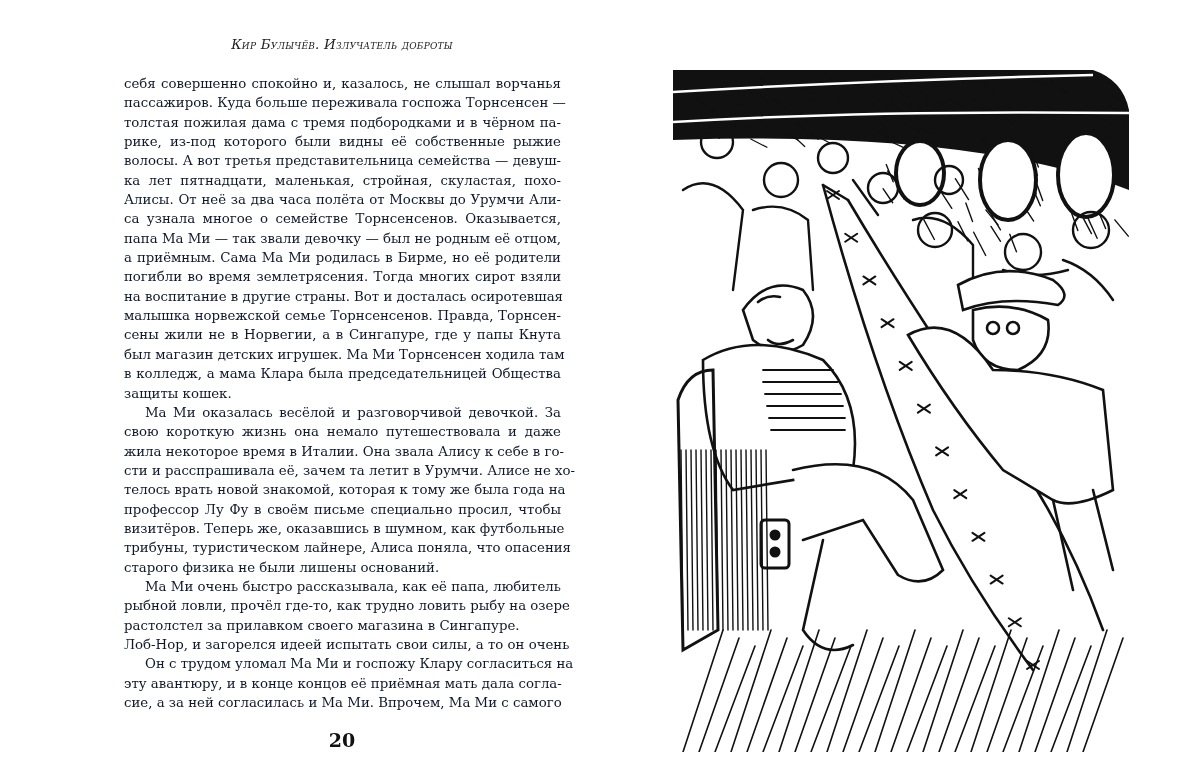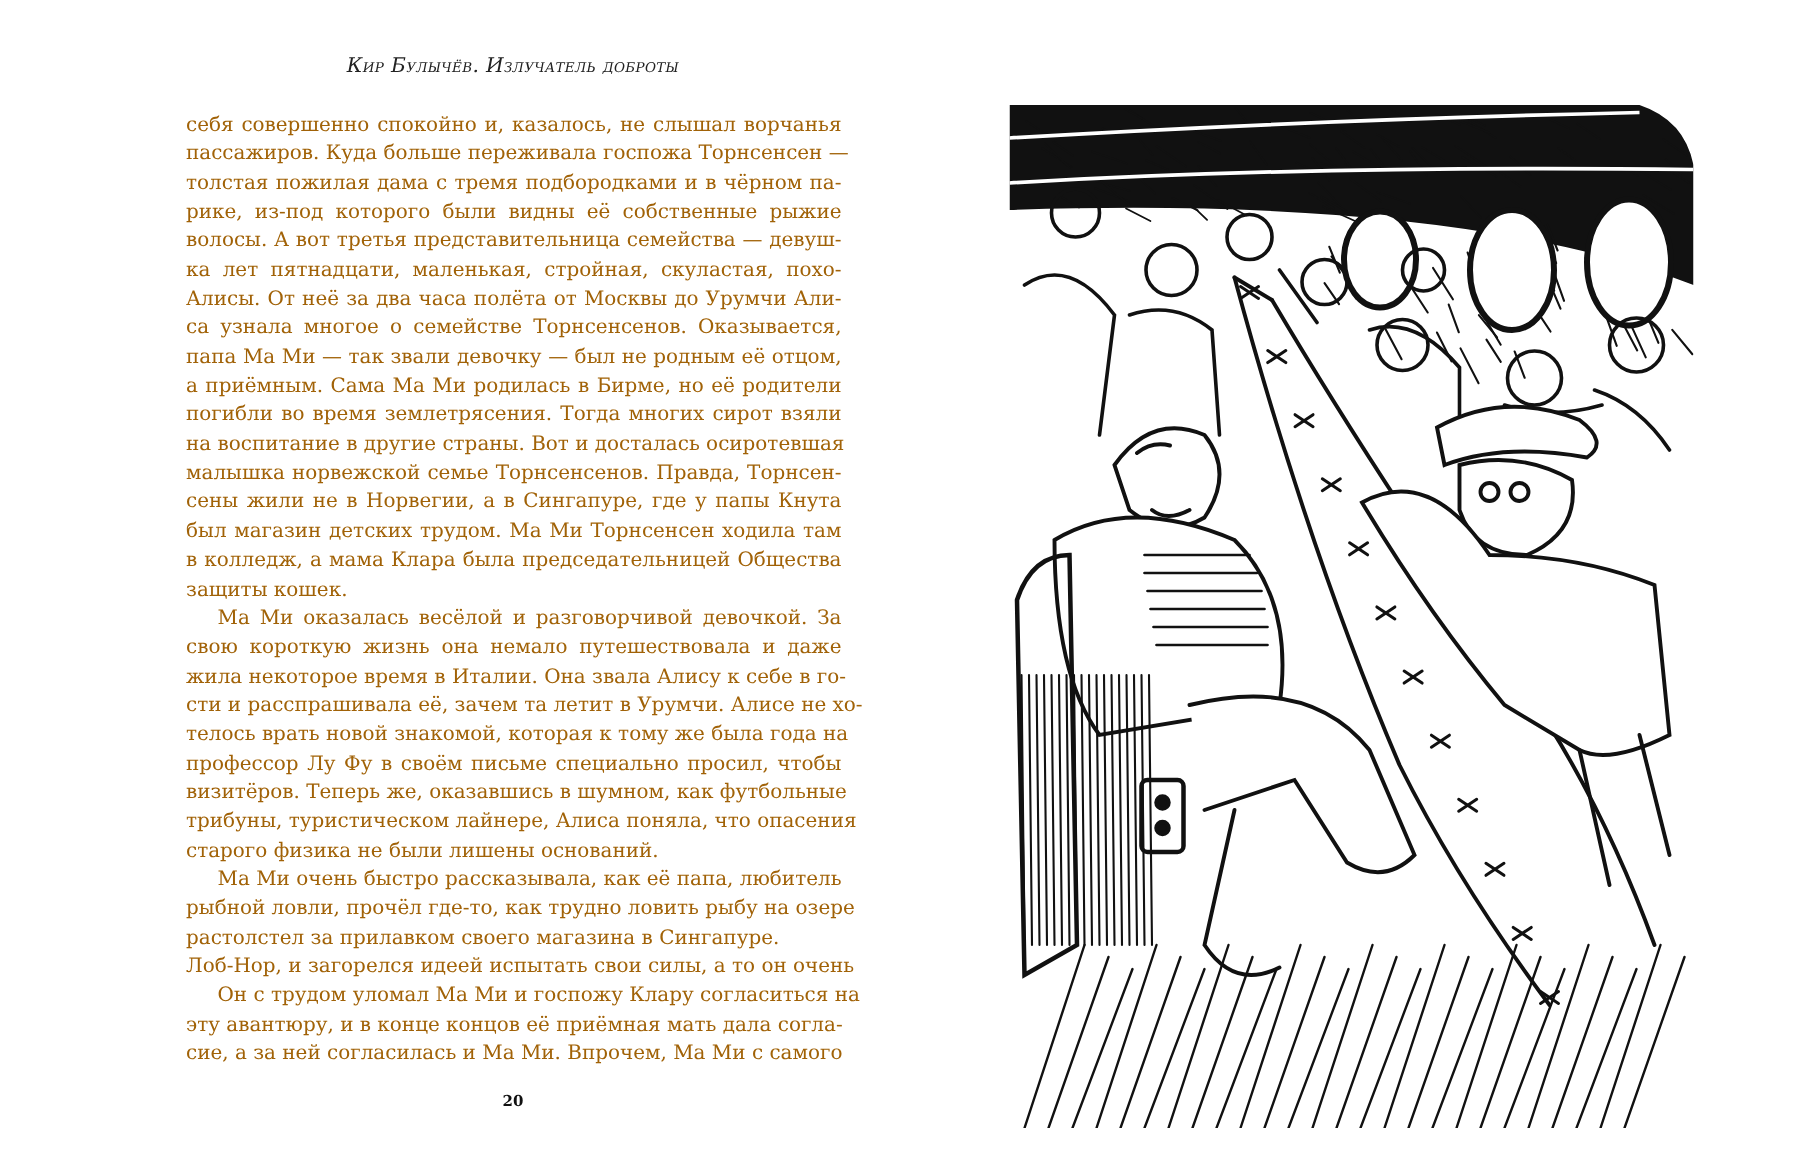--- a/index.html
+++ b/index.html
@@ -8,28 +8,28 @@
   .left-page { position: absolute; left: 0; top: 0; width: 600px; height: 672px; margin-left: 22px; }
   .running-head {
     position: absolute; left: 102px; width: 436px; top: 36px;
     text-align: center; font-family: "DejaVu Serif", serif; font-style: italic;
     font-size: 13.5px; color: #222; letter-spacing: 0.2px;
   }
   .running-head .sc { font-variant: small-caps; }
   .body-text {
     position: absolute; left: 102px; top: 74px; width: 437px;
     font-family: "DejaVu Serif", serif; font-size: 13.3px; line-height: 19.35px;
-    color: #a16207;
+    color: #0f172a;
   }
   .line { display: block; text-align: justify; text-align-last: justify; white-space: nowrap; }
   .line.end { text-align-last: left; }
   .line.ind { padding-left: 21px; }
   .folio {
     position: absolute; left: 102px; width: 436px; top: 729px; text-align: center;
-    font-family: "DejaVu Serif", serif; font-weight: bold; font-size: 10px; color: #111;
+    font-family: "DejaVu Serif", serif; font-weight: bold; font-size: 19px; color: #111;
   }
   .right-page { position: absolute; left: 600px; top: 0; width: 600px; height: 782px; }
   .illustration { position: absolute; left: 73px; top: 70px; width: 456px; height: 682px; }
 </style>
 </head>
 <body>
 
 <div class="spread">
   <div class="left-page">
     <div class="running-head">
@@ -44,21 +44,21 @@
         <span class="line">волосы. А вот третья представительница семейства — девуш-</span>
         <span class="line">ка лет пятнадцати, маленькая, стройная, скуластая, похо-</span>
         <span class="line">Алисы. От неё за два часа полёта от Москвы до Урумчи Али-</span>
         <span class="line">са узнала многое о семействе Торнсенсенов. Оказывается,</span>
         <span class="line">папа Ма Ми — так звали девочку — был не родным её отцом,</span>
         <span class="line">а приёмным. Сама Ма Ми родилась в Бирме, но её родители</span>
         <span class="line">погибли во время землетрясения. Тогда многих сирот взяли</span>
         <span class="line">на воспитание в другие страны. Вот и досталась осиротевшая</span>
         <span class="line">малышка норвежской семье Торнсенсенов. Правда, Торнсен-</span>
         <span class="line">сены жили не в Норвегии, а в Сингапуре, где у папы Кнута</span>
-        <span class="line">был магазин детских трудом. Ма Ми Торнсенсен ходила там</span>
+        <span class="line">был магазин детских игрушек. Ма Ми Торнсенсен ходила там</span>
         <span class="line">в колледж, а мама Клара была председательницей Общества</span>
         <span class="line end">защиты кошек.</span>
         <span class="line ind">Ма Ми оказалась весёлой и разговорчивой девочкой. За</span>
         <span class="line">свою короткую жизнь она немало путешествовала и даже</span>
         <span class="line">жила некоторое время в Италии. Она звала Алису к себе в го-</span>
         <span class="line">сти и расспрашивала её, зачем та летит в Урумчи. Алисе не хо-</span>
         <span class="line">телось врать новой знакомой, которая к тому же была года на</span>
         <span class="line">профессор Лу Фу в своём письме специально просил, чтобы</span>
         <span class="line">визитёров. Теперь же, оказавшись в шумном, как футбольные</span>
         <span class="line">трибуны, туристическом лайнере, Алиса поняла, что опасения</span>

